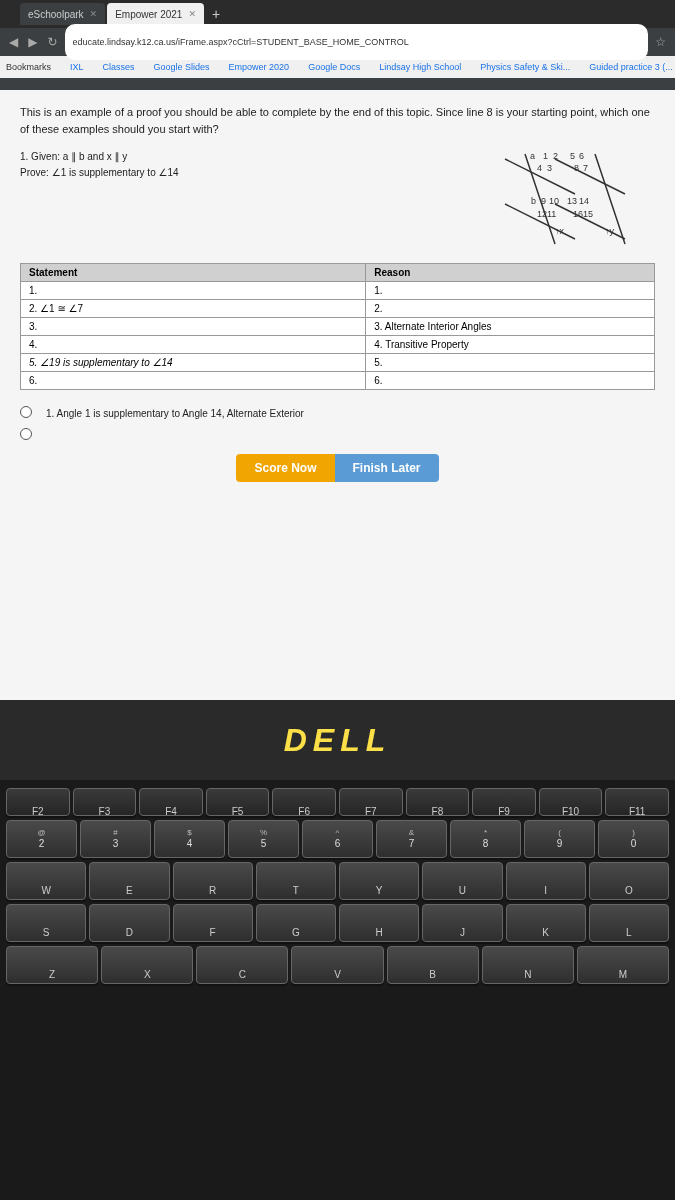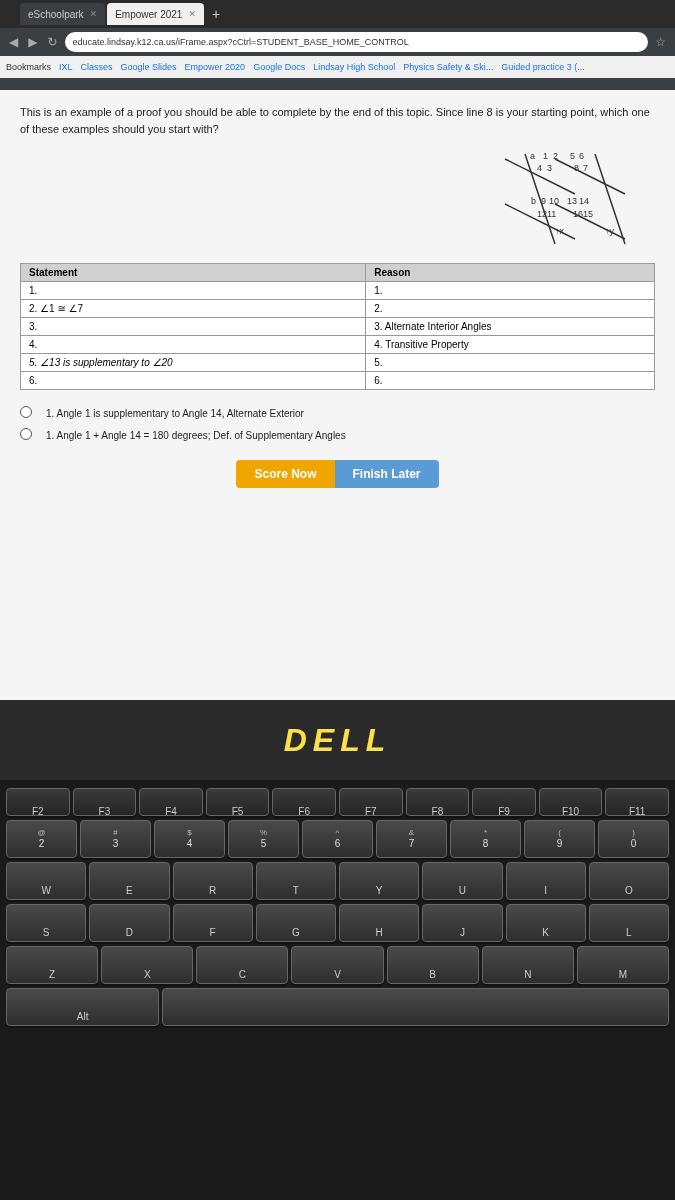--- a/index.html
+++ b/index.html
@@ -67,35 +67,35 @@
       height: 28px;
     }
     .nav-btn {
       color: #aaa;
       font-size: 12px;
       cursor: pointer;
       padding: 1px 3px;
     }
     .address-bar {
       flex: 1;
-      height: 20px;
+      height: 36px;
       background: #fff;
       border: none;
       border-radius: 10px;
       font-size: 9px;
       padding: 0 8px;
       color: #333;
     }
 
     .bookmarks-bar {
       display: flex;
       align-items: center;
       background: #f0f0f0;
       padding: 2px 6px;
-      gap: 8px;
+      gap: 19px;
       height: 22px;
       font-size: 9px;
       color: #333;
       overflow: hidden;
     }
     .bookmark-item {
       white-space: nowrap;
       cursor: pointer;
       color: #1a73e8;
       font-size: 9px;
@@ -330,20 +330,24 @@
     <span class="bookmark-item">Physics Safety &amp; Ski...</span>
     <span class="bookmark-item">Guided practice 3 (...</span>
   </div>
 </div>
 
 <div class="content-area">
 
   <div class="question-text">This is an example of a proof you should be able to complete by the end of this topic. Since line 8 is your starting point, which one of these examples should you start with?</div>
 
   <div class="question-inner">
+    <div class="given-section">
+      <div class="given-text">1.  Given: a ∥ b and x ∥ y</div>
+      <div class="given-text">     Prove: ∠1 is supplementary to ∠14</div>
+    </div>
 
     <div class="diagram-container">
       <svg width="160" height="100" viewBox="0 0 160 100">
 
         <line x1="10" y1="10" x2="80" y2="45" stroke="#333" stroke-width="1.5"></line>
 
         <line x1="60" y1="10" x2="130" y2="45" stroke="#333" stroke-width="1.5"></line>
 
         <line x1="30" y1="5" x2="60" y2="95" stroke="#333" stroke-width="1.5"></line>
 
@@ -395,38 +399,37 @@
       </tr>
       <tr>
         <td>3.</td>
         <td>3. Alternate Interior Angles</td>
       </tr>
       <tr>
         <td>4.</td>
         <td>4. Transitive Property</td>
       </tr>
       <tr>
-        <td class="italic">5.  ∠13 is supplementary to ∠20</td>
+        <td class="italic">5.  ∠19 is supplementary to ∠14</td>
         <td>5.</td>
       </tr>
       <tr>
         <td>6.</td>
         <td>6.</td>
       </tr>
     </tbody>
   </table>
 
   <div class="answer-choices">
     <div class="choice-row">
       <span class="radio-circle"></span>
       <span class="choice-text">1.  Angle 1 is supplementary to Angle 14, Alternate Exterior</span>
     </div>
     <div class="choice-row">
       <span class="radio-circle"></span>
-      <span class="choice-text">1.  Angle 1 + Angle 14 = 180 degrees; Def. of Supplementary Angles</span>
     </div>
   </div>
 
   <div class="button-row">
     <button class="btn-score">Score Now</button>
     <button class="btn-finish">Finish Later</button>
   </div>
 </div>
 
 <div class="dell-area">
@@ -578,22 +581,14 @@
         <span class="key-label">B</span>
       </div>
     <div class="key">
         <span class="key-label">N</span>
       </div>
     <div class="key">
         <span class="key-label">M</span>
       </div>
   </div>
 
-  <div class="key-row">
-    <div class="key wide">
-        <span class="key-label">Alt</span>
-      </div>
-    <div class="key space">
-        <span class="key-label"></span>
-      </div>
-  </div>
 
 </div>
 
 </body></html>

